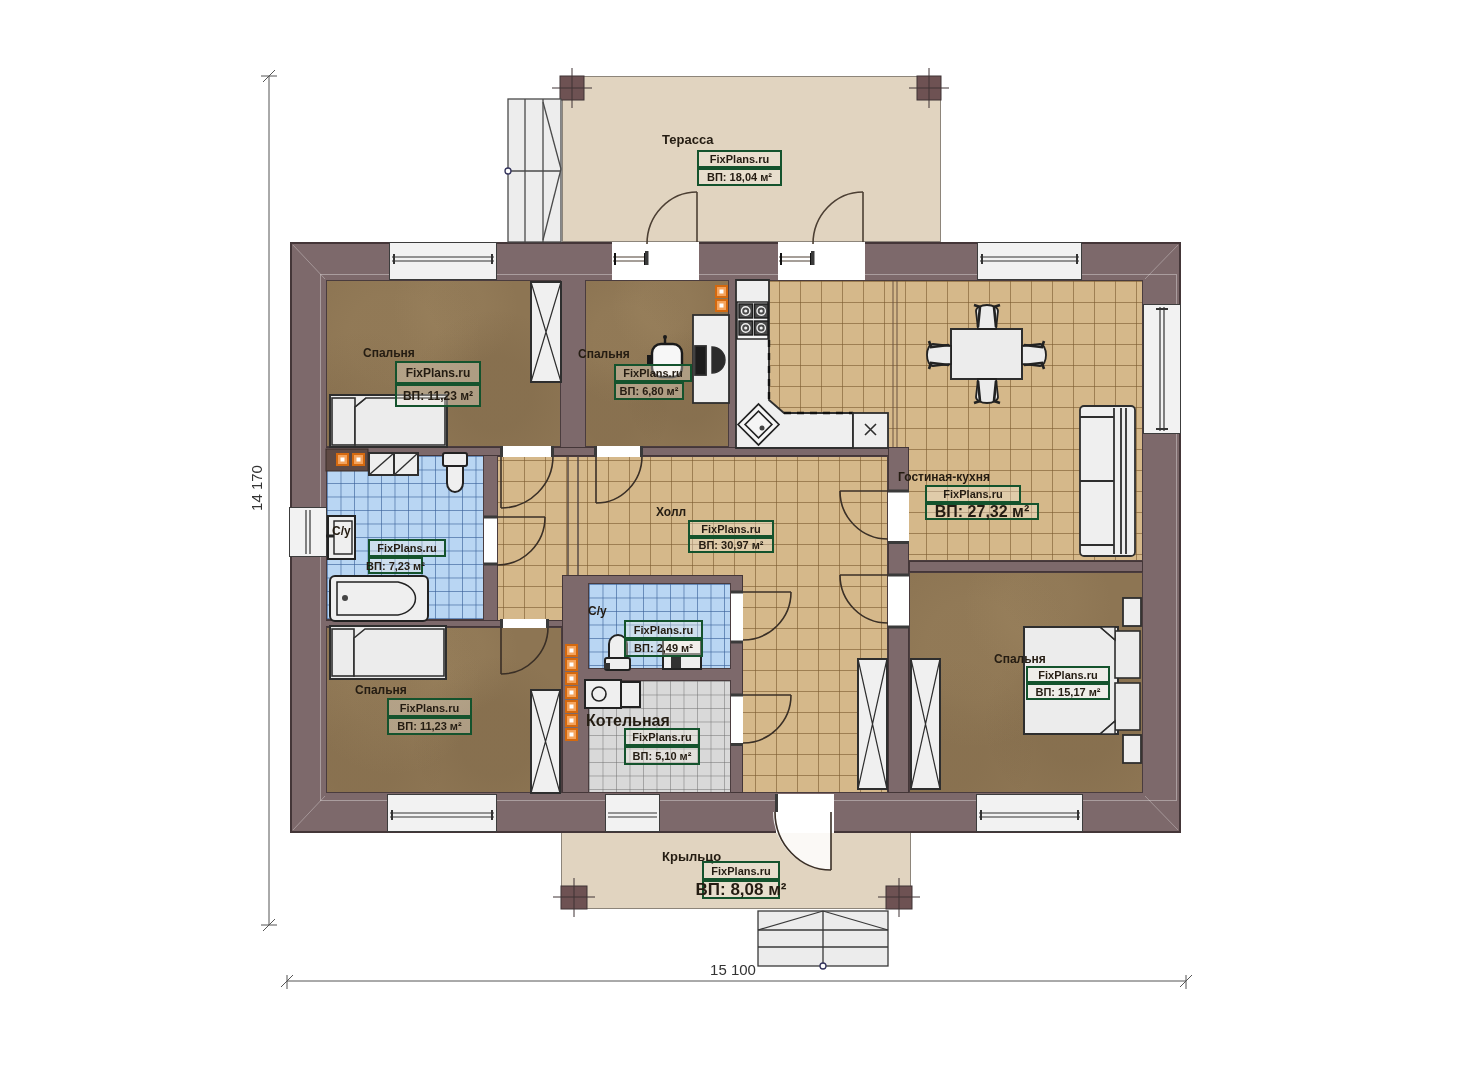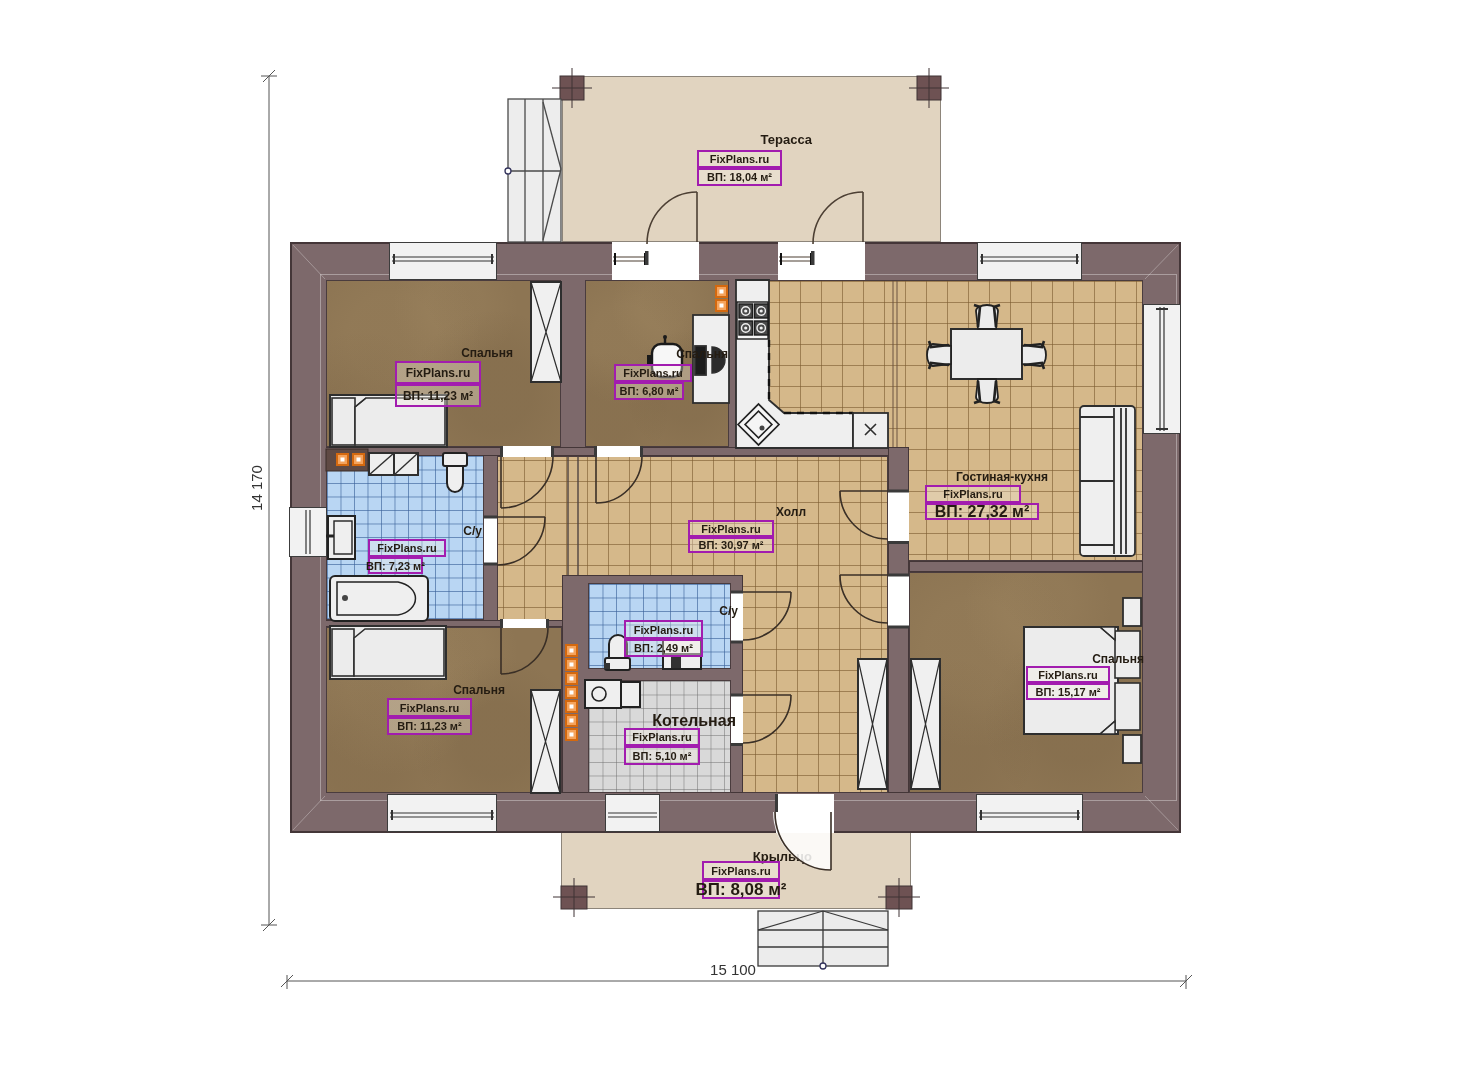--- a/index.html
+++ b/index.html
@@ -21,22 +21,22 @@
   .tileGray{background-color:#d9d9d9;
      background-image:linear-gradient(rgba(110,110,110,0.5) 1px, transparent 1px),
                       linear-gradient(90deg, rgba(110,110,110,0.5) 1px, transparent 1px);
      background-size:13.5px 13.5px;}
   .brown{background-color:#8d7553;
      background-image:radial-gradient(circle at 28% 35%, rgba(190,165,120,0.09) 0 22%, transparent 45%),
                       radial-gradient(circle at 72% 68%, rgba(60,45,25,0.07) 0 18%, transparent 42%),
                       radial-gradient(circle at 55% 15%, rgba(200,175,130,0.08) 0 15%, transparent 33%),
                       radial-gradient(circle at 15% 80%, rgba(70,52,30,0.06) 0 15%, transparent 35%);}
   .beige{background-color:#e1d4c0;}
-  .lbl{position:absolute;color:#241c12;font-weight:bold;text-align:right;white-space:nowrap;}
-  .lbox{position:absolute;border:2px solid #a21caf;background:rgba(247,240,228,0.35);
+  .lbl{position:absolute;color:#241c12;font-weight:bold;text-align:left;white-space:nowrap;}
+  .lbox{position:absolute;border:2px solid #14532d;background:rgba(247,240,228,0.35);
         color:#241c12;font-weight:bold;text-align:center;box-sizing:border-box;
         display:flex;align-items:center;justify-content:center;white-space:nowrap;}
 </style>
 </head>
 <body>
 <div id="plan">
 
   <div class="abs beige" style="left:562px;top:76px;width:379px;height:166px;border:1px solid #8d857a;box-sizing:border-box;"></div>
 
   <div class="lbl" style="left:662px;top:132px;width:150px;font-size:13px;">Терасса</div>

